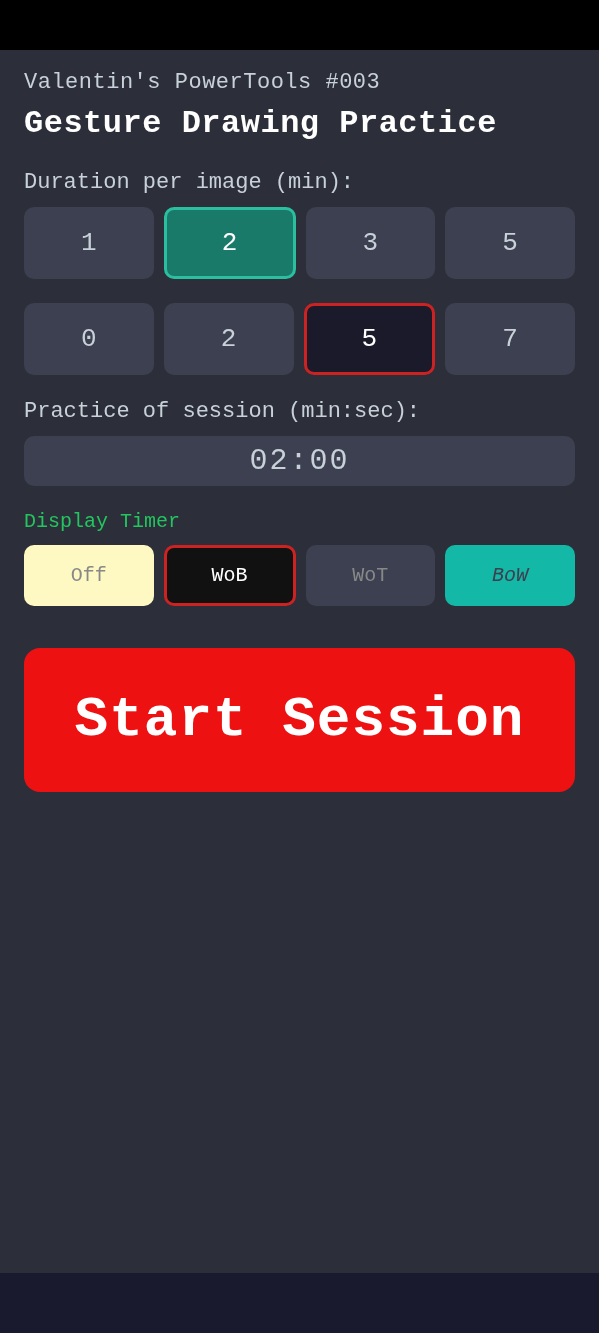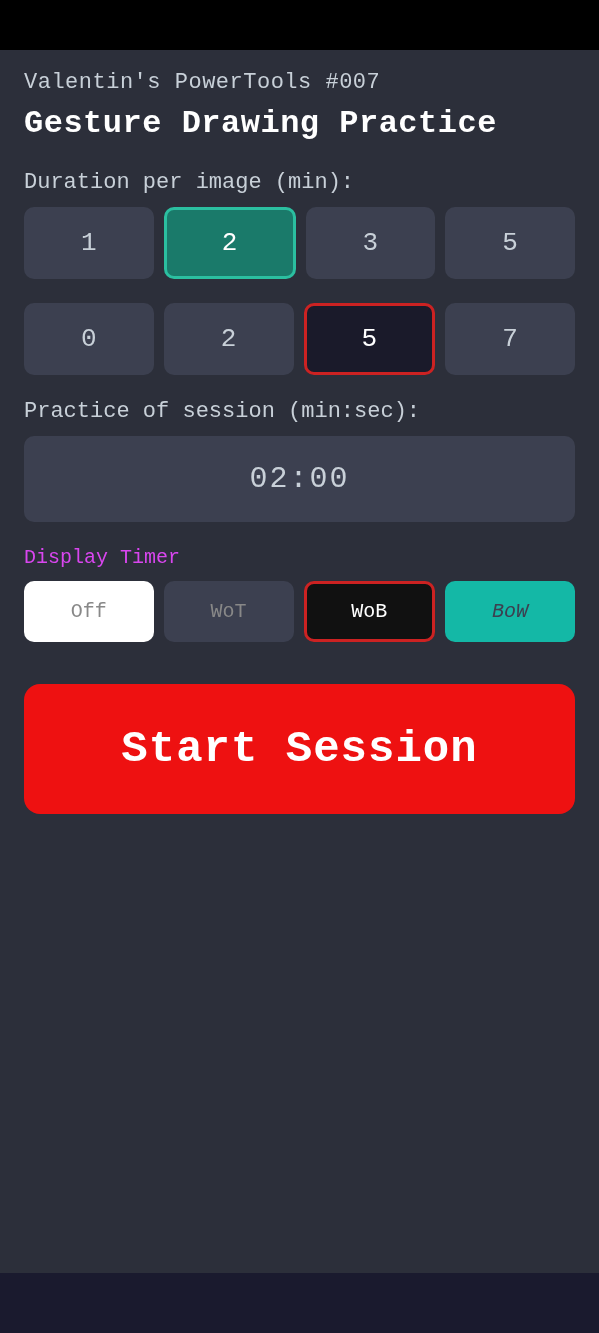--- a/index.html
+++ b/index.html
@@ -94,51 +94,51 @@
 
     .option-btn.selected-red-border {
       background-color: #1a1a2a;
       border: 3px solid #cc2222;
       color: #ffffff;
     }
 
     .duration-display {
       background-color: #3c4050;
       border-radius: 10px;
-      padding: 26px;
+      padding: 8px;
       text-align: center;
       margin-bottom: 24px;
     }
 
     .duration-display span {
       color: #c8d0d8;
       font-size: 30px;
       font-family: 'Courier New', Courier, monospace;
       letter-spacing: 2px;
     }
 
     .display-timer-label {
-      color: #d946ef;
+      color: #22c55e;
       font-size: 20px;
       font-family: 'Courier New', Courier, monospace;
       margin-bottom: 12px;
     }
 
     .timer-button-row {
       display: flex;
       gap: 10px;
       margin-bottom: 32px;
     }
 
     .timer-btn {
       flex: 1;
       padding: 16px 10px;
       border-radius: 10px;
       border: 2px solid transparent;
-      background-color: #ffffff;
+      background-color: #fef9c3;
       color: #888;
       font-size: 20px;
       font-family: 'Courier New', Courier, monospace;
       cursor: pointer;
       text-align: center;
     }
 
     .timer-btn.selected-wob {
       background-color: #111111;
       border: 3px solid #cc2222;
@@ -163,42 +163,42 @@
       border: none;
       border-radius: 16px;
       padding: 40px 20px;
       width: 100%;
       cursor: pointer;
       margin-top: 10px;
     }
 
     .start-button span {
       color: #ffffff;
-      font-size: 44px;
+      font-size: 56px;
       font-family: 'Courier New', Courier, monospace;
       font-weight: bold;
       letter-spacing: 1px;
     }
 
     .bottom-bar {
       background-color: #1a1a2e;
       height: 60px;
       width: 100%;
       flex-shrink: 0;
     }
   </style>
 </head>
 <body>
 
 <div class="phone-container">
   <div class="status-bar"></div>
 
   <div class="content">
 
-    <div class="app-subtitle">Valentin's PowerTools #007</div>
+    <div class="app-subtitle">Valentin's PowerTools #003</div>
     <div class="app-title">Gesture Drawing Practice</div>
 
     <div class="section-label">Duration per image (min):</div>
     <div class="button-row">
       <button class="option-btn">1</button>
       <button class="option-btn selected-teal">2</button>
       <button class="option-btn">3</button>
       <button class="option-btn">5</button>
     </div>
 
@@ -210,22 +210,22 @@
     </div>
 
     <div class="section-label">Practice of session (min:sec):</div>
     <div class="duration-display">
       <span>02:00</span>
     </div>
 
     <div class="display-timer-label">Display Timer</div>
     <div class="timer-button-row">
       <button class="timer-btn">Off</button>
+      <button class="timer-btn selected-wob">WoB</button>
       <button class="timer-btn wot-btn">WoT</button>
-      <button class="timer-btn selected-wob">WoB</button>
       <button class="timer-btn bow-btn">BoW</button>
     </div>
 
     <button class="start-button">
       <span>Start Session</span>
     </button>
 
   </div>
 
   <div class="bottom-bar"></div>

